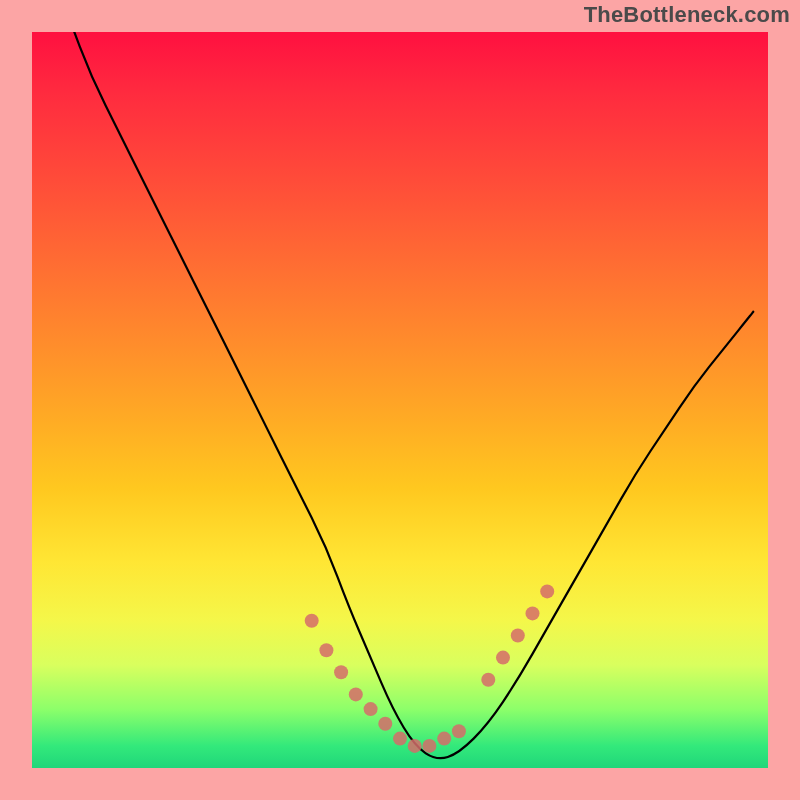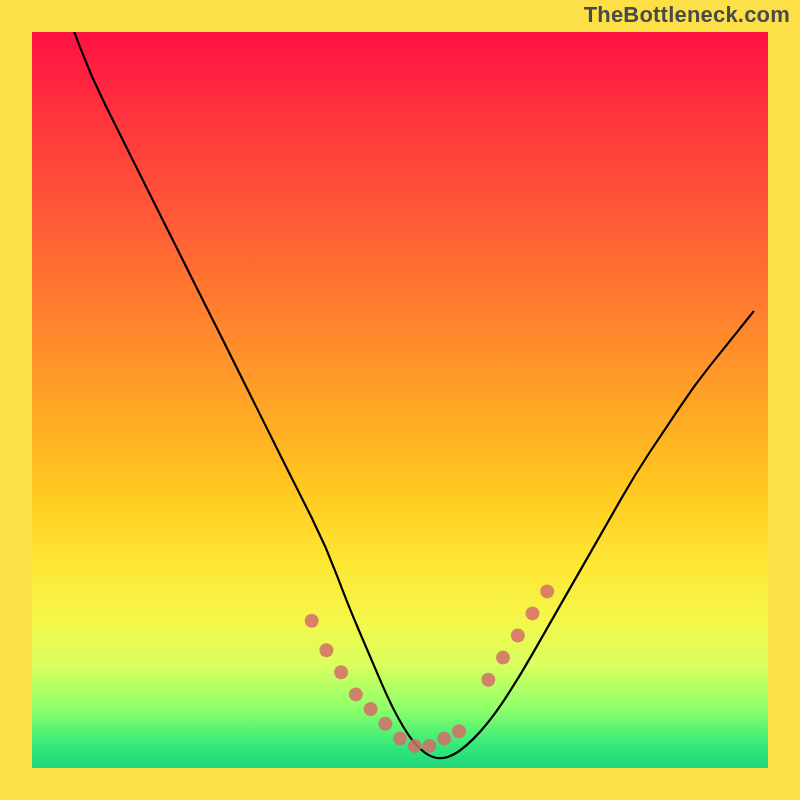--- a/index.html
+++ b/index.html
@@ -10,21 +10,21 @@
     overflow: hidden;
     background: #000;
     font-family: Arial, Helvetica, sans-serif;
   }
   .frame {
     position: absolute;
     left: 0;
     top: 0;
     width: 800px;
     height: 800px;
-    background: #fde047;
+    background: #fca5a5;
   }
   .plot-area {
     position: absolute;
     left: 32px;
     top: 32px;
     width: 736px;
     height: 736px;
     
     background: linear-gradient(
       to bottom,

